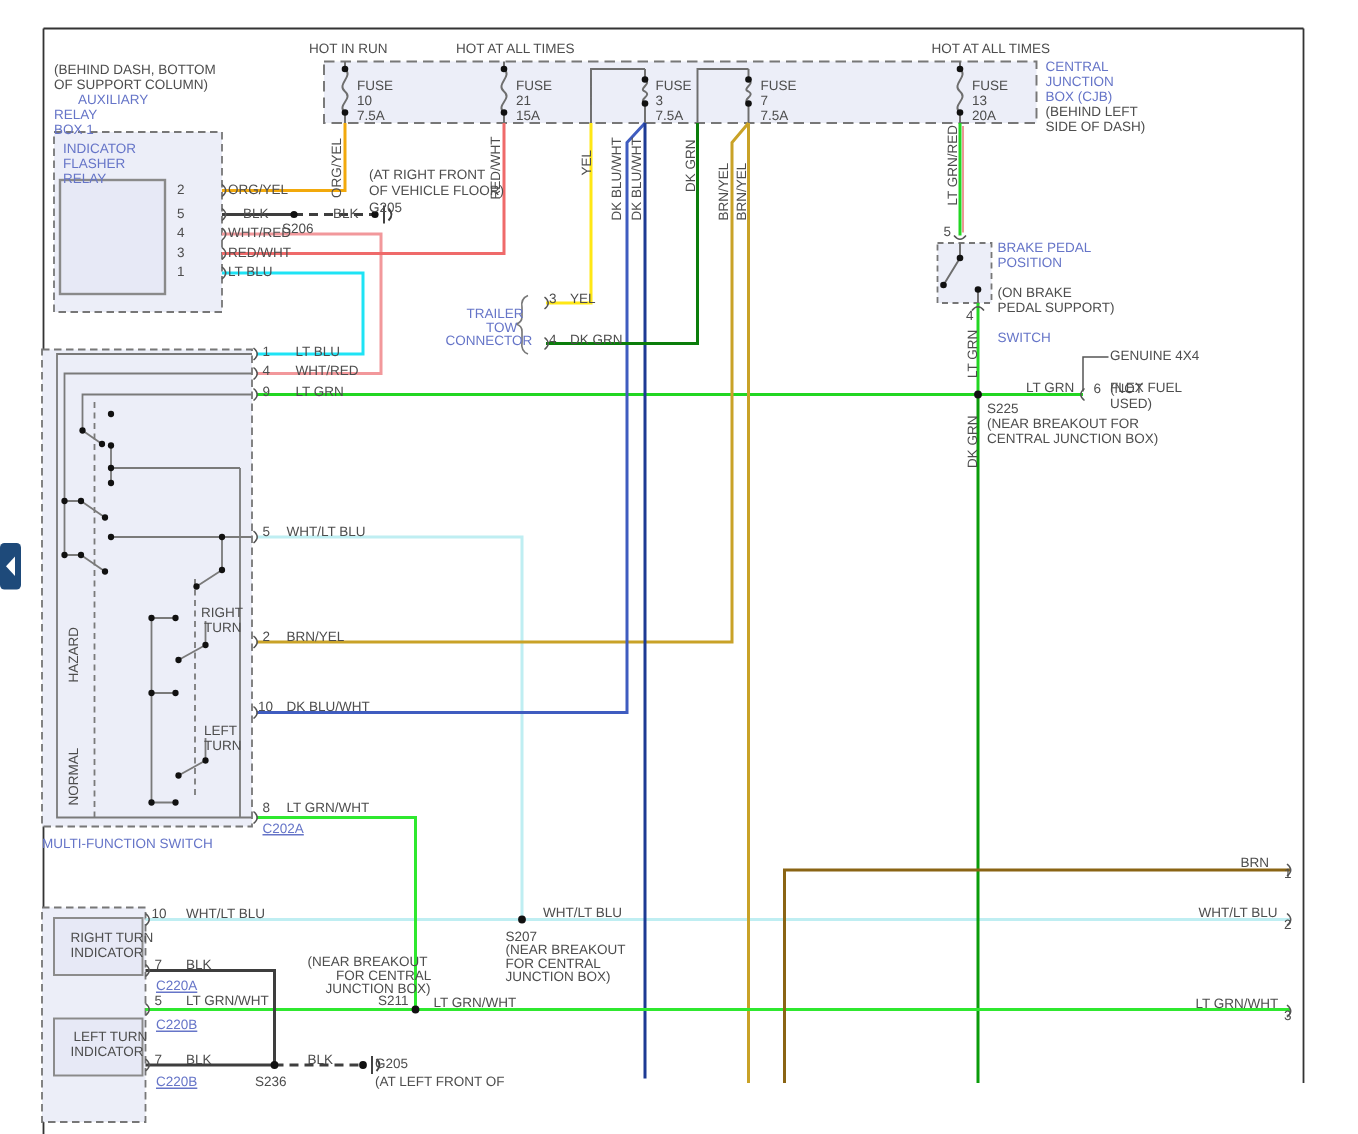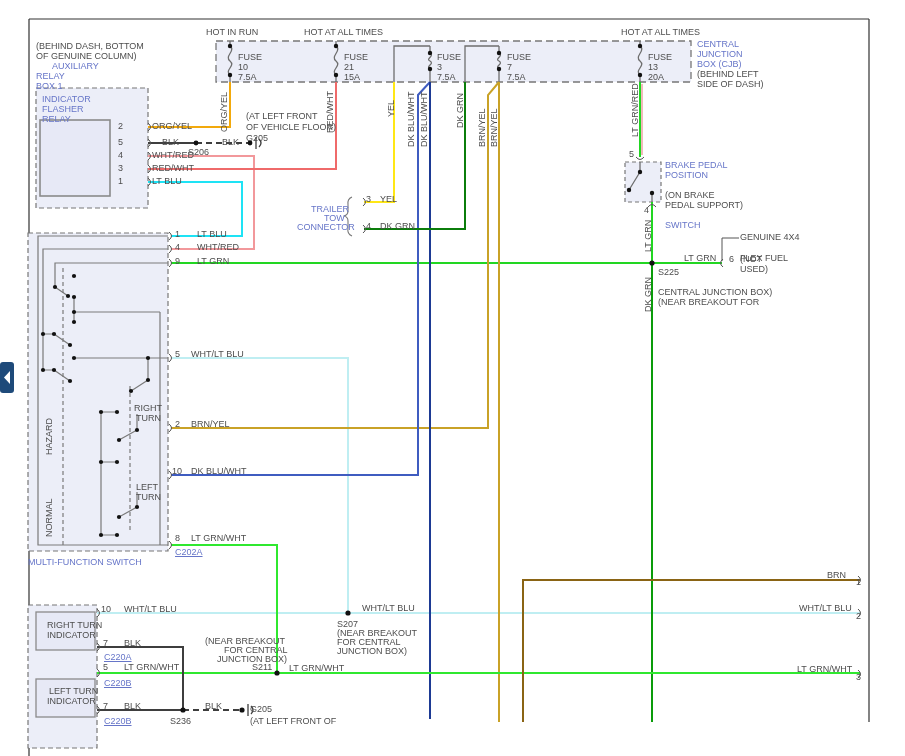--- a/index.html
+++ b/index.html
@@ -162,40 +162,40 @@
   </g>
 
   <g>
     <rect x="0" y="362" width="14" height="31" rx="3" fill="#1e4a7a"></rect>
     <path d="M10,371 L4,377.5 L10,384 Z" fill="#ffffff"></path>
   </g>
 </svg>
 
 <div id="labels">
       <span class="lbl" style="left: 36px; top: 41px;">(BEHIND DASH, BOTTOM</span>
-      <span class="lbl" style="left: 36px; top: 51px;">OF GENUINE COLUMN)</span>
+      <span class="lbl" style="left: 36px; top: 51px;">OF SUPPORT COLUMN)</span>
       <span class="lbl b" style="left: 52px; top: 61px;">AUXILIARY</span>
       <span class="lbl b" style="left: 36px; top: 71px;">RELAY</span>
       <span class="lbl b" style="left: 36px; top: 81px;">BOX 1</span>
       <span class="lbl b" style="left: 42px; top: 94px;">INDICATOR</span>
       <span class="lbl b" style="left: 42px; top: 104px;">FLASHER</span>
       <span class="lbl b" style="left: 42px; top: 114px;">RELAY</span>
       <span class="lbl" style="left: 118px; top: 121px;">2</span>
       <span class="lbl" style="left: 152px; top: 121px;">ORG/YEL</span>
       <span class="lbl" style="left: 118px; top: 137px;">5</span>
       <span class="lbl" style="left: 162px; top: 137px;">BLK</span>
       <span class="lbl" style="left: 118px; top: 150px;">4</span>
       <span class="lbl" style="left: 152px; top: 150px;">WHT/RED</span>
       <span class="lbl" style="left: 118px; top: 163px;">3</span>
       <span class="lbl" style="left: 152px; top: 163px;">RED/WHT</span>
       <span class="lbl" style="left: 118px; top: 176px;">1</span>
       <span class="lbl" style="left: 152px; top: 176px;">LT BLU</span>
       <span class="lbl" style="left: 188px; top: 147px;">S206</span>
       <span class="lbl" style="left: 222px; top: 137px;">BLK</span>
-      <span class="lbl" style="left: 246px; top: 111px;">(AT LEFT FRONT</span>
+      <span class="lbl" style="left: 246px; top: 111px;">(AT RIGHT FRONT</span>
       <span class="lbl" style="left: 246px; top: 122px;">OF VEHICLE FLOOR)</span>
       <span class="lbl" style="left: 246px; top: 133px;">G205</span>
       <span class="lbl" style="left: 206px; top: 27px;">HOT IN RUN</span>
       <span class="lbl" style="left: 304px; top: 27px;">HOT AT ALL TIMES</span>
       <span class="lbl" style="left: 621px; top: 27px;">HOT AT ALL TIMES</span>
       <span class="lbl" style="left: 238px; top: 52px;">FUSE</span>
       <span class="lbl" style="left: 238px; top: 62px;">10</span>
       <span class="lbl" style="left: 238px; top: 72px;">7.5A</span>
       <span class="lbl" style="left: 344px; top: 52px;">FUSE</span>
       <span class="lbl" style="left: 344px; top: 62px;">21</span>
@@ -233,21 +233,21 @@
       <span class="lbl" style="left: 366px; top: 221px;">4</span>
       <span class="lbl" style="left: 380px; top: 221px;">DK GRN</span>
       <span class="lbl" style="left: 629px; top: 149px;">5</span>
       <span class="lbl" style="left: 644px; top: 205px;">4</span>
       <span class="lbl b" style="left: 665px; top: 160px;">BRAKE PEDAL</span>
       <span class="lbl b" style="left: 665px; top: 170px;">POSITION</span>
       <span class="lbl b" style="left: 665px; top: 180px; margin-top: 40px;">SWITCH</span>
       <span class="lbl" style="left: 665px; top: 190px;">(ON BRAKE</span>
       <span class="lbl" style="left: 665px; top: 200px;">PEDAL SUPPORT)</span>
       <span class="lbl" style="left: 658px; top: 267px;">S225</span>
-      <span class="lbl" style="left: 658px; top: 277px; margin-top: 20px;">(NEAR BREAKOUT FOR</span>
+      <span class="lbl" style="left: 658px; top: 277px;">(NEAR BREAKOUT FOR</span>
       <span class="lbl" style="left: 658px; top: 287px;">CENTRAL JUNCTION BOX)</span>
       <span class="lbl" style="left: 684px; top: 253px;">LT GRN</span>
       <span class="lbl" style="left: 729px; top: 254px;">6</span>
       <span class="lbl" style="left: 740px; top: 232px;">GENUINE 4X4</span>
       <span class="lbl" style="left: 740px; top: 242px; margin-top: 11px;">FLEX FUEL</span>
       <span class="lbl" style="left: 740px; top: 254px;">(NOT</span>
       <span class="lbl" style="left: 740px; top: 264px;">USED)</span>
       <span class="lbl" style="left: 175px; top: 229px;">1</span>
       <span class="lbl" style="left: 197px; top: 229px;">LT BLU</span>
       <span class="lbl" style="left: 175px; top: 242px;">4</span>

